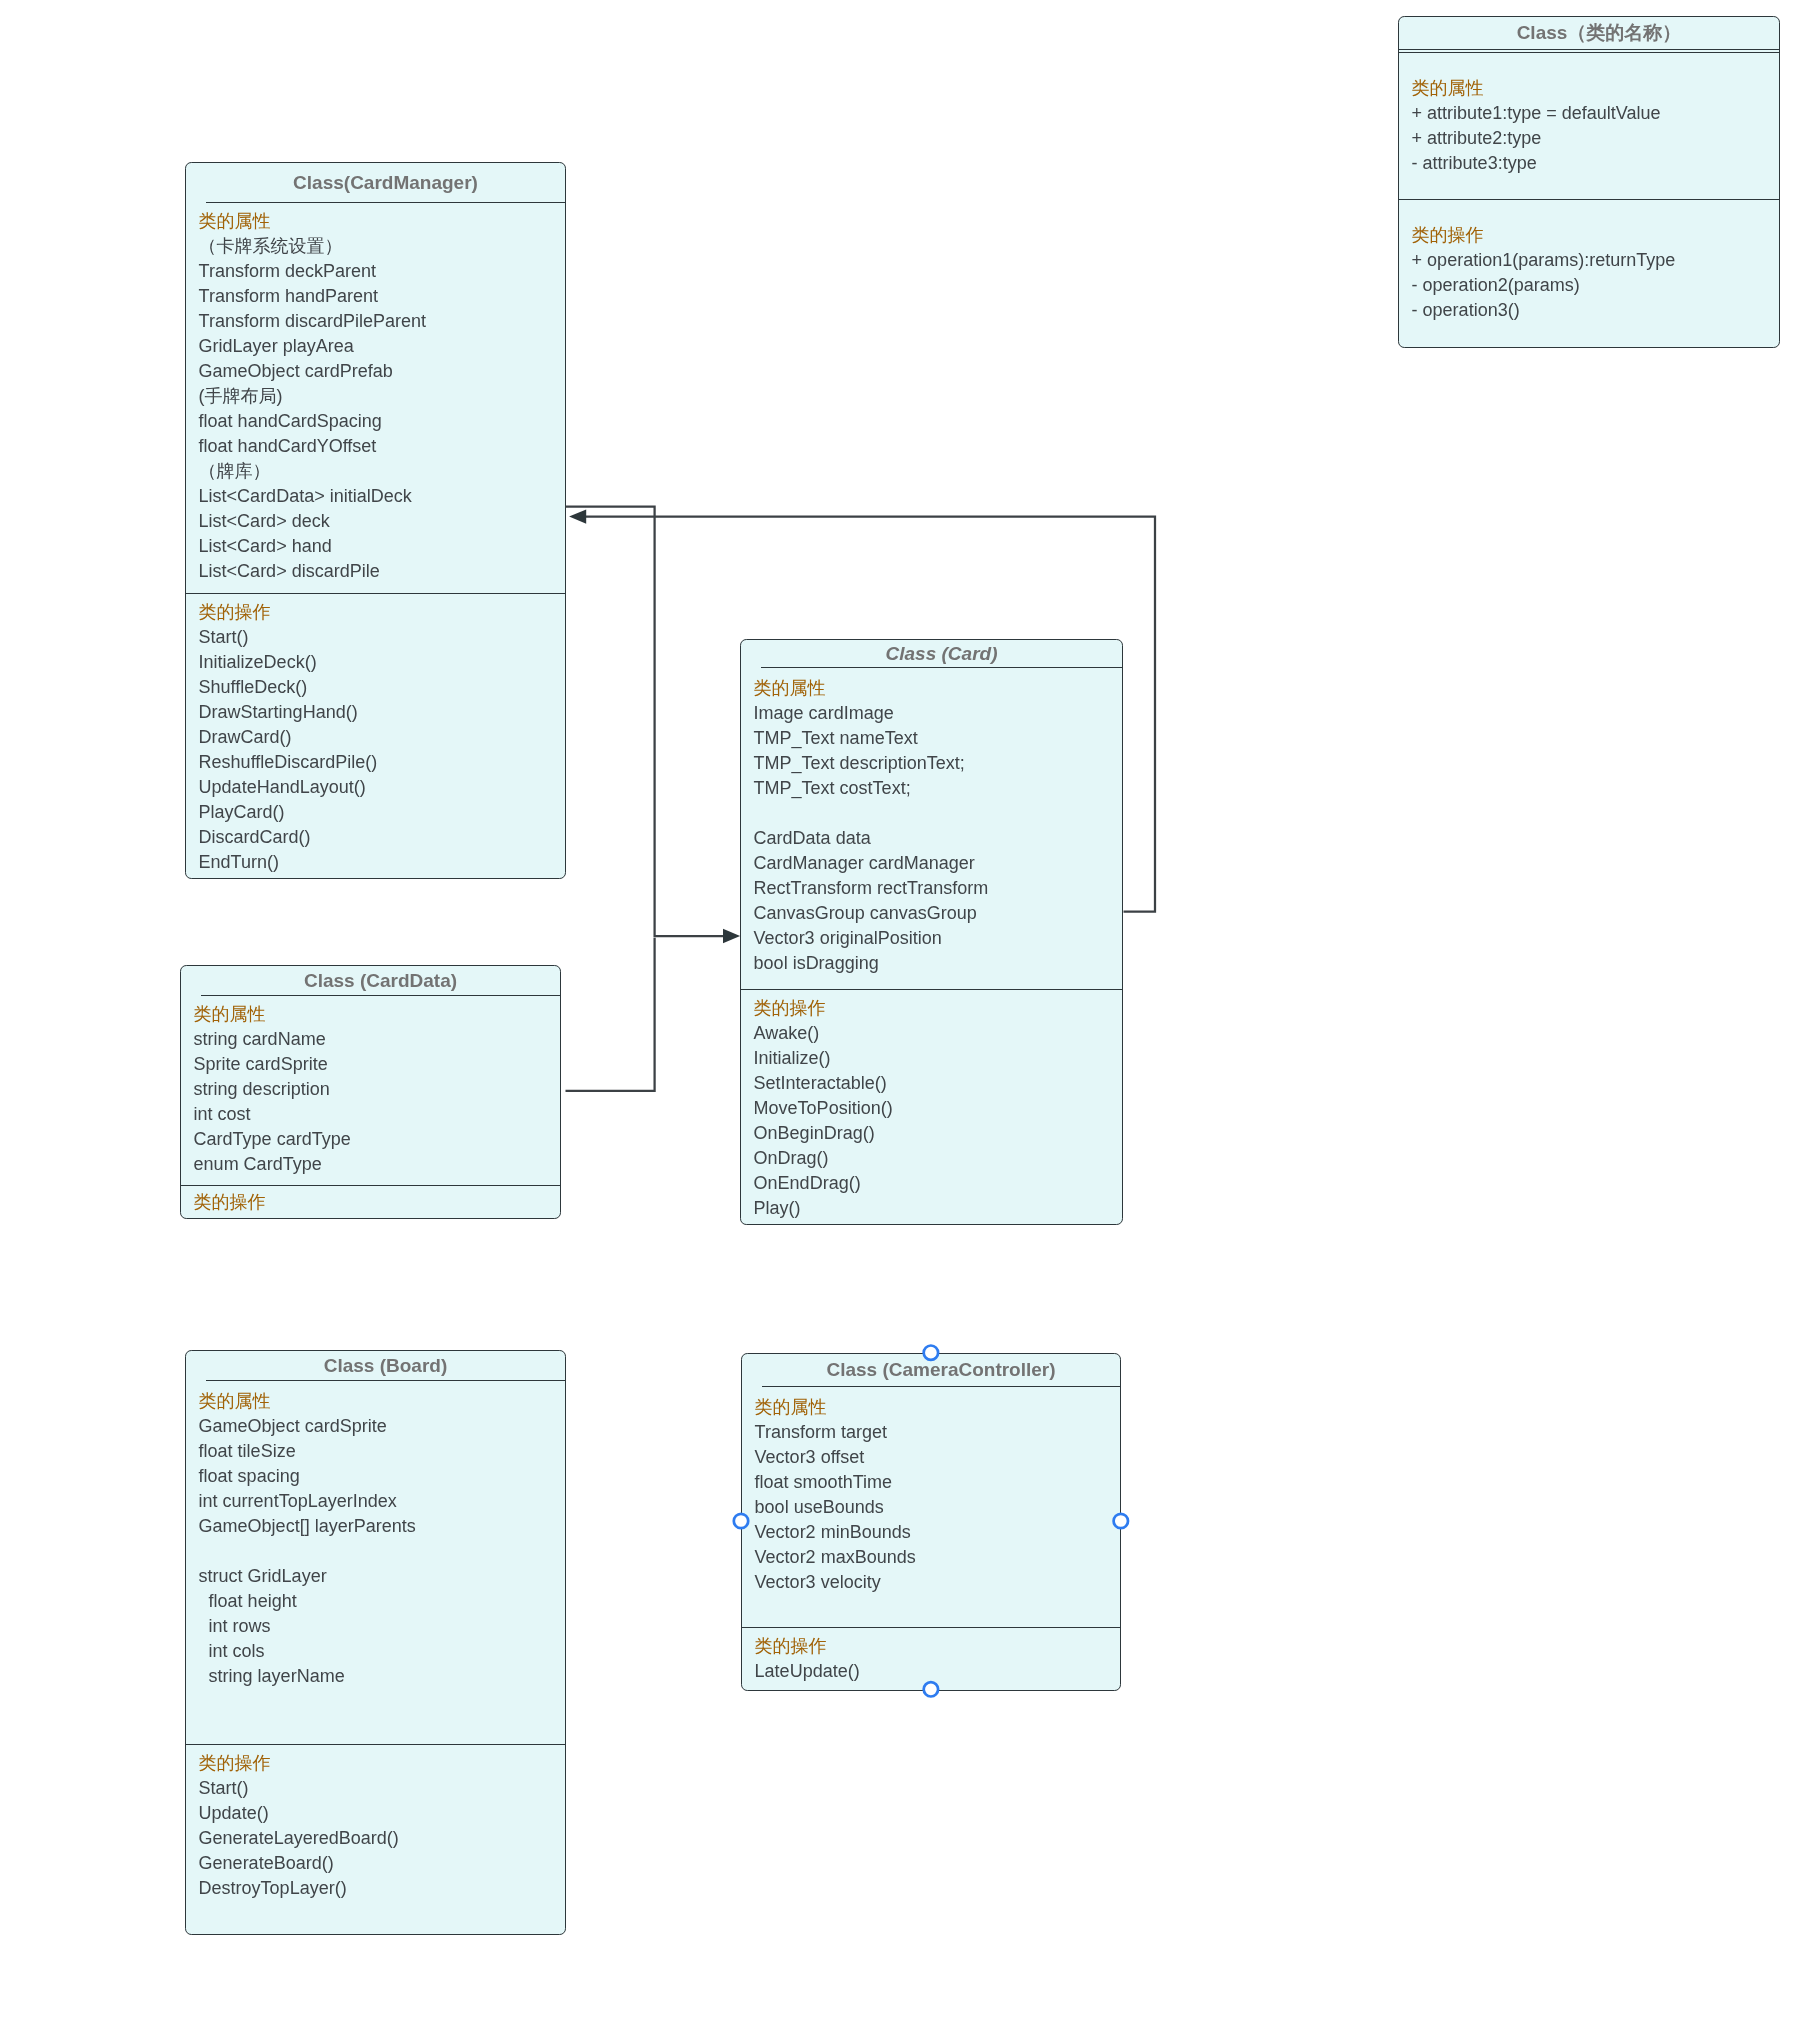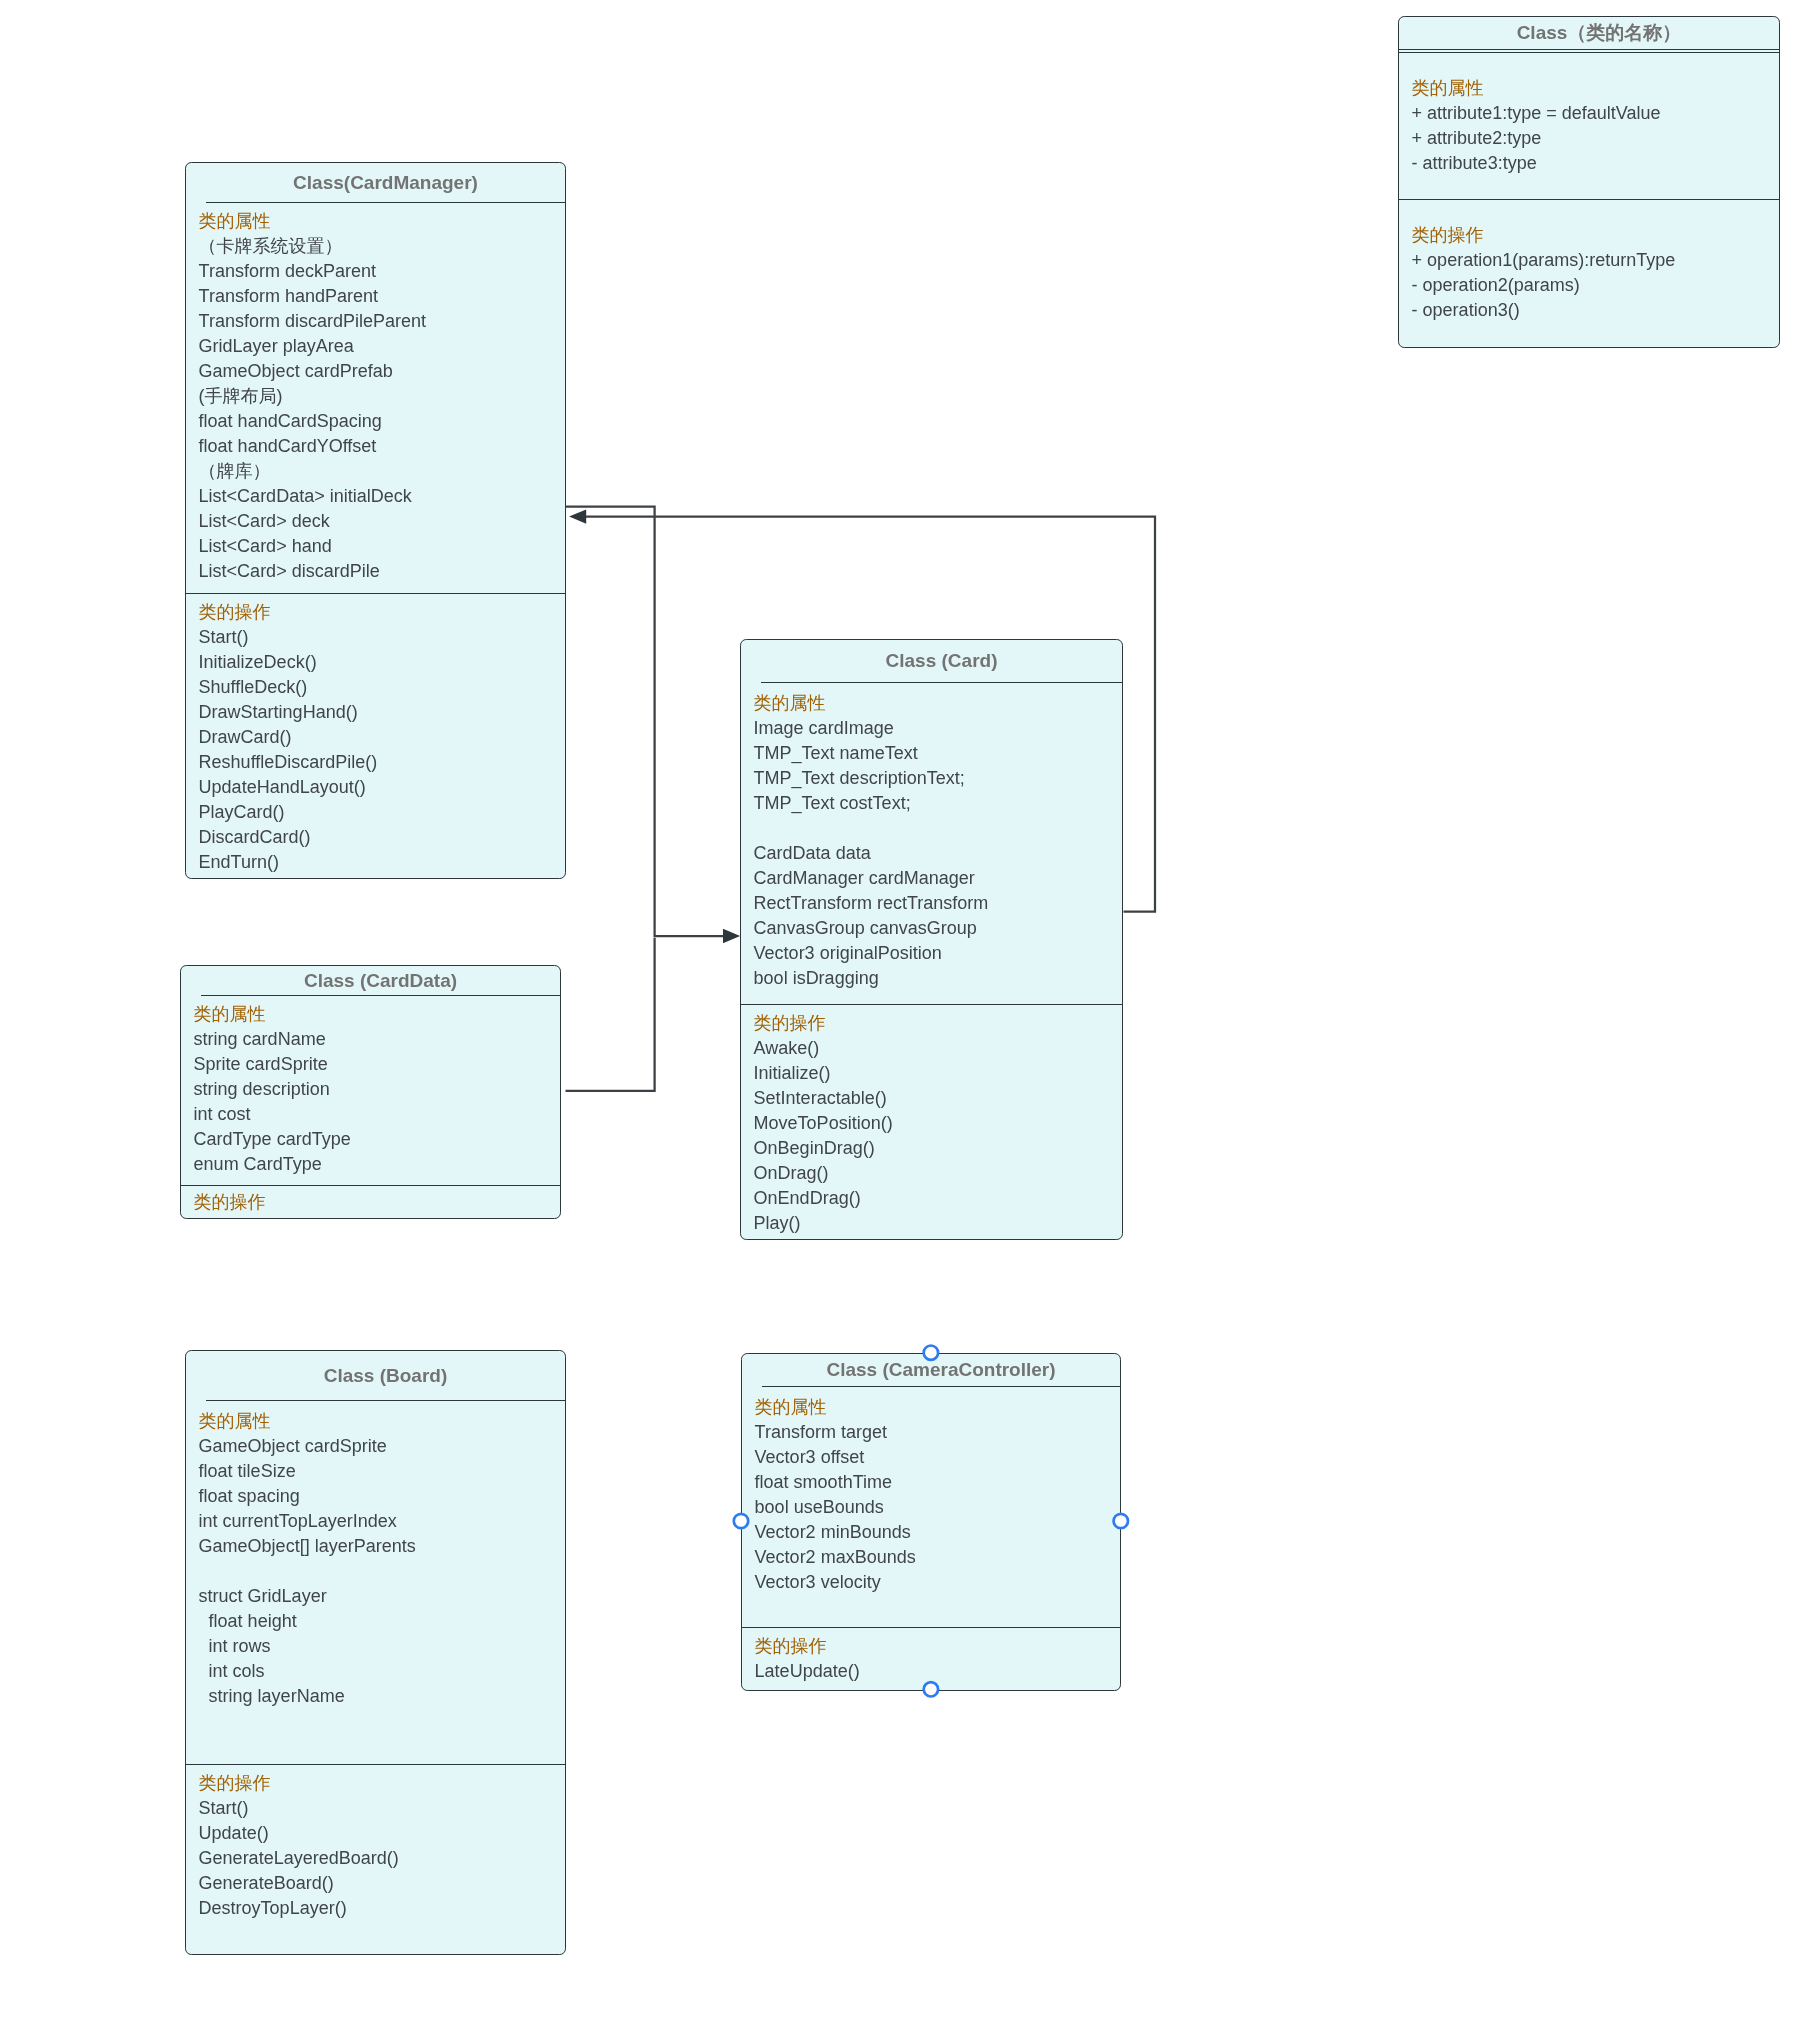--- a/index.html
+++ b/index.html
@@ -100,21 +100,21 @@
         <div class="class-line">DrawStartingHand()</div>
         <div class="class-line">DrawCard()</div>
         <div class="class-line">ReshuffleDiscardPile()</div>
         <div class="class-line">UpdateHandLayout()</div>
         <div class="class-line">PlayCard()</div>
         <div class="class-line">DiscardCard()</div>
         <div class="class-line">EndTurn()</div>
       </div>
     </div>
     <div class="class-box" style="left: 740px; top: 639px; width: 383px;">
-      <div class="class-title" style="height: 43px;">Class (Card)</div>
+      <div class="class-title" style="height: 28px; font-style: italic;">Class (Card)</div>
       <div class="class-section" style="height: 321px; padding-top: 8px;">
         <div class="class-line section-header">类的属性</div>
         <div class="class-line">Image cardImage</div>
         <div class="class-line">TMP_Text nameText</div>
         <div class="class-line">TMP_Text descriptionText;</div>
         <div class="class-line">TMP_Text costText;</div>
         <div class="class-line">&nbsp;</div>
         <div class="class-line">CardData data</div>
         <div class="class-line">CardManager cardManager</div>
         <div class="class-line">RectTransform rectTransform</div>
@@ -143,21 +143,21 @@
         <div class="class-line">string description</div>
         <div class="class-line">int cost</div>
         <div class="class-line">CardType cardType</div>
         <div class="class-line">enum CardType</div>
       </div>
       <div class="class-section" style="height: 33px; padding-top: 3.6px;">
         <div class="class-line section-header">类的操作</div>
       </div>
     </div>
     <div class="class-box" style="left: 185px; top: 1350px; width: 381px;">
-      <div class="class-title" style="height: 50px;">Class (Board)</div>
+      <div class="class-title" style="height: 30px;">Class (Board)</div>
       <div class="class-section" style="height: 363px; padding-top: 8px;">
         <div class="class-line section-header">类的属性</div>
         <div class="class-line">GameObject cardSprite</div>
         <div class="class-line">float tileSize</div>
         <div class="class-line">float spacing</div>
         <div class="class-line">int currentTopLayerIndex</div>
         <div class="class-line">GameObject[] layerParents</div>
         <div class="class-line">&nbsp;</div>
         <div class="class-line">struct GridLayer</div>
         <div class="class-line">  float height</div>

